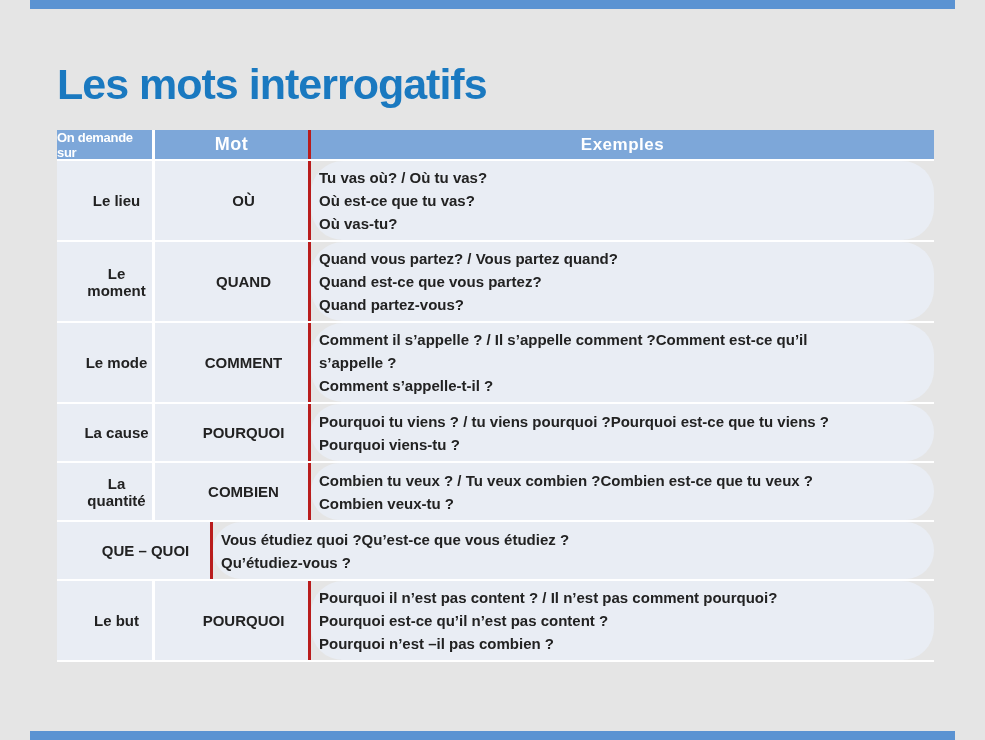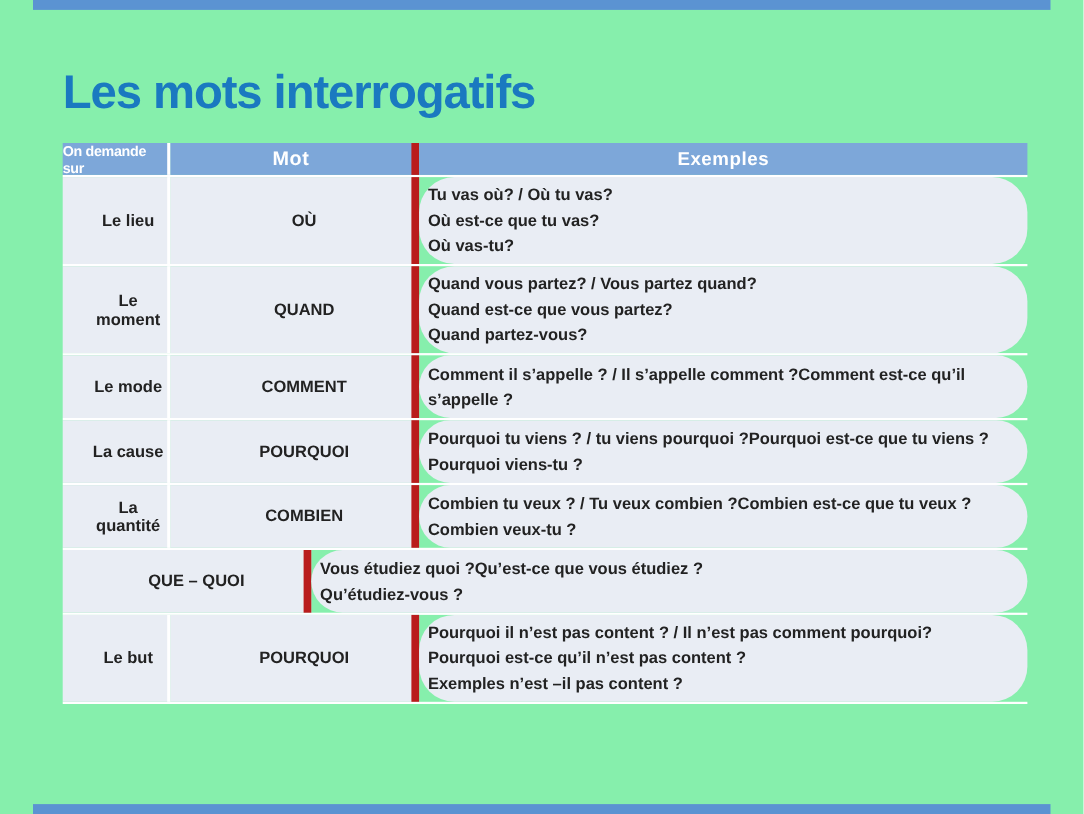--- a/index.html
+++ b/index.html
@@ -1,20 +1,20 @@
 <!DOCTYPE html>
 <html><head>
 <meta charset="utf-8">
 <style>
   html, body { margin: 0; padding: 0; background: #ffffff; }
   .page {
     position: relative;
     width: 985px;
     height: 740px;
-    background: #86efac;
+    background: #e5e5e5;
     overflow: hidden;
     font-family: "Liberation Sans", sans-serif;
   }
   .accent-bar {
     position: absolute;
     left: 30px;
     width: 925px;
     height: 9px;
     background: var(--bar-color, #5b93d2);
   }
@@ -44,21 +44,21 @@
   }
   .thead .cell {
     background: var(--header-bg, #7da7d9);
     color: #ffffff;
     font-weight: bold;
     display: flex;
     align-items: center;
     justify-content: center;
   }
   .cell.c1 { width: 98px; border-right: 3px solid #ffffff; box-sizing: border-box; }
-  .cell.c2 { width: 226px; border-right: 7px solid #b91c1c; box-sizing: border-box; }
+  .cell.c2 { width: 156px; border-right: 3px solid #b91c1c; box-sizing: border-box; }
   .cell.c3 { flex: 1; }
   .thead .c1 { font-size: 13px; letter-spacing: -0.3px; }
   .thead .c2 { font-size: 18px; letter-spacing: 0.5px; }
   .thead .c3 { font-size: 17px; letter-spacing: 0.5px; }
   .row {
     display: flex;
     min-height: 57px;
     border-bottom: 2px solid #ffffff;
   }
   .row .cell {
@@ -121,20 +121,21 @@
             <div class="example-line">Quand partez-vous?</div>
           </div>
   </div>
 
   <div class="row">
     <div class="cell c1">Le mode</div>
     <div class="cell c2">COMMENT</div>
     <div class="cell c3">
             <div class="example-line">Comment il s’appelle ? / Il s’appelle comment ?Comment est-ce qu’il</div>
             <div class="example-line">s’appelle ?</div>
+            <div class="example-line">Comment s’appelle-t-il ?</div>
           </div>
   </div>
 
   <div class="row">
     <div class="cell c1">La cause</div>
     <div class="cell c2">POURQUOI</div>
     <div class="cell c3">
             <div class="example-line">Pourquoi tu viens ? / tu viens pourquoi ?Pourquoi est-ce que tu viens ?</div>
             <div class="example-line">Pourquoi viens-tu ?</div>
           </div>
@@ -157,20 +158,20 @@
             <div class="example-line">Qu’étudiez-vous ?</div>
           </div>
   </div>
 
   <div class="row">
     <div class="cell c1">Le but</div>
     <div class="cell c2">POURQUOI</div>
     <div class="cell c3">
             <div class="example-line">Pourquoi il n’est pas content ? / Il n’est pas comment pourquoi?</div>
             <div class="example-line">Pourquoi est-ce qu’il n’est pas content ?</div>
-            <div class="example-line">Exemples n’est –il pas content ?</div>
+            <div class="example-line">Pourquoi n’est –il pas combien ?</div>
           </div>
   </div>
 </div>
   </div>
 
   <div class="accent-bar bottom"></div>
 </div>
 
 </body></html>

